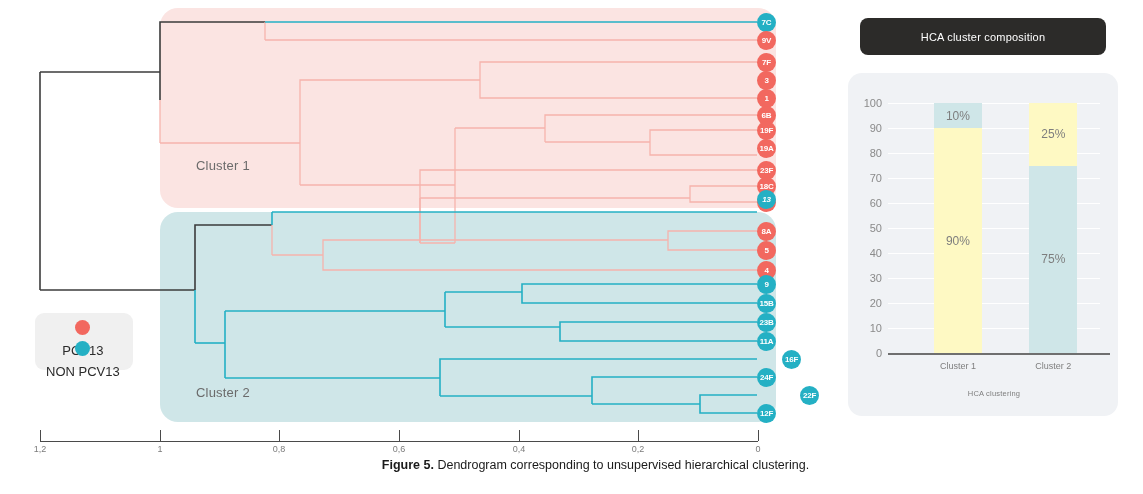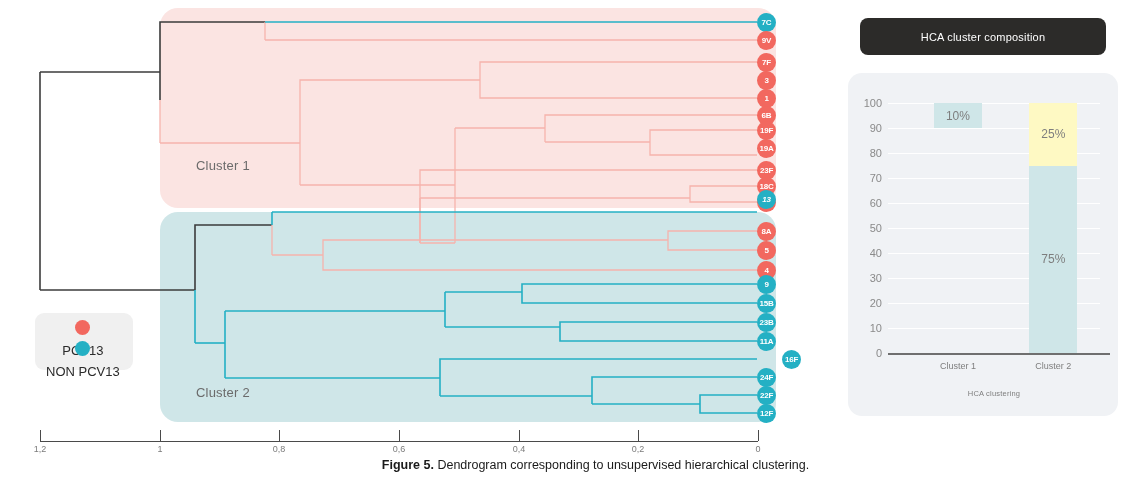--- a/index.html
+++ b/index.html
@@ -212,21 +212,21 @@
         <div class="leaf non" style="left: 757px; top: 190px; font-style: italic;">13</div>
         <div class="leaf pcv" style="left: 757px; top: 221.5px;">8A</div>
         <div class="leaf pcv" style="left: 757px; top: 240.5px;">5</div>
         <div class="leaf pcv" style="left: 757px; top: 260.5px;">4</div>
         <div class="leaf non" style="left: 757px; top: 274.5px;">9</div>
         <div class="leaf non" style="left: 757px; top: 293.5px;">15B</div>
         <div class="leaf non" style="left: 757px; top: 312.5px;">23B</div>
         <div class="leaf non" style="left: 757px; top: 331.5px;">11A</div>
         <div class="leaf non" style="left: 782px; top: 349.5px;">16F</div>
         <div class="leaf non" style="left: 757px; top: 367.5px;">24F</div>
-        <div class="leaf non" style="left: 757px; top: 385.5px;">22F</div>
+        <div class="leaf non" style="left: 800px; top: 385.5px;">22F</div>
         <div class="leaf non" style="left: 757px; top: 403.5px;">12F</div>
       </div>
 
     <div id="legend">
         <div class="legend-row">
           <span class="legend-dot pcv"></span>
           <span class="legend-text">PCV13</span>
         </div>
         <div class="legend-row">
           <span class="legend-dot non"></span>
@@ -276,20 +276,23 @@
           <div class="ytick" style="top: 100px;">60</div>
           <div class="gridline" style="top: 75px;"></div>
           <div class="ytick" style="top: 75px;">70</div>
           <div class="gridline" style="top: 50px;"></div>
           <div class="ytick" style="top: 50px;">80</div>
           <div class="gridline" style="top: 25px;"></div>
           <div class="ytick" style="top: 25px;">90</div>
           <div class="gridline" style="top: 0px;"></div>
           <div class="ytick" style="top: 0px;">100</div>
           <div class="bar" style="left: 45.96px; top: 0px; height: 250px;">
+            <div class="seg pcv" style="top: 25px; height: 225px; align-items: center;">
+              <span class="seg-label">90%</span>
+            </div>
             <div class="seg non" style="top: 0px; height: 25px; align-items: center;">
               <span class="seg-label">10%</span>
             </div>
           </div>
           <div class="xtick" style="left: 69.96px;">Cluster 1</div>
           <div class="bar" style="left: 141.36px; top: 0px; height: 250px;">
             <div class="seg non" style="top: 62.5px; height: 187.5px; align-items: center;">
               <span class="seg-label">75%</span>
             </div>
             <div class="seg pcv" style="top: 0px; height: 62.5px; align-items: center;">

